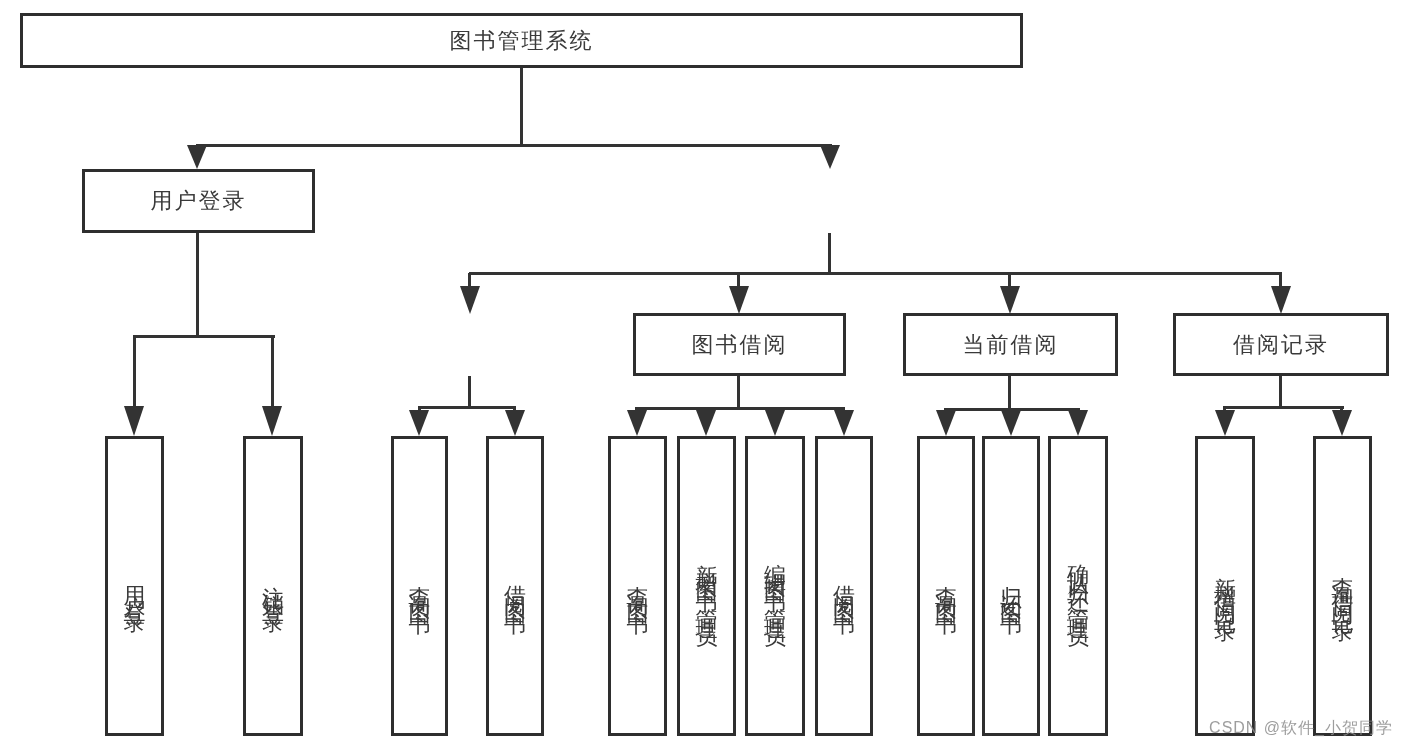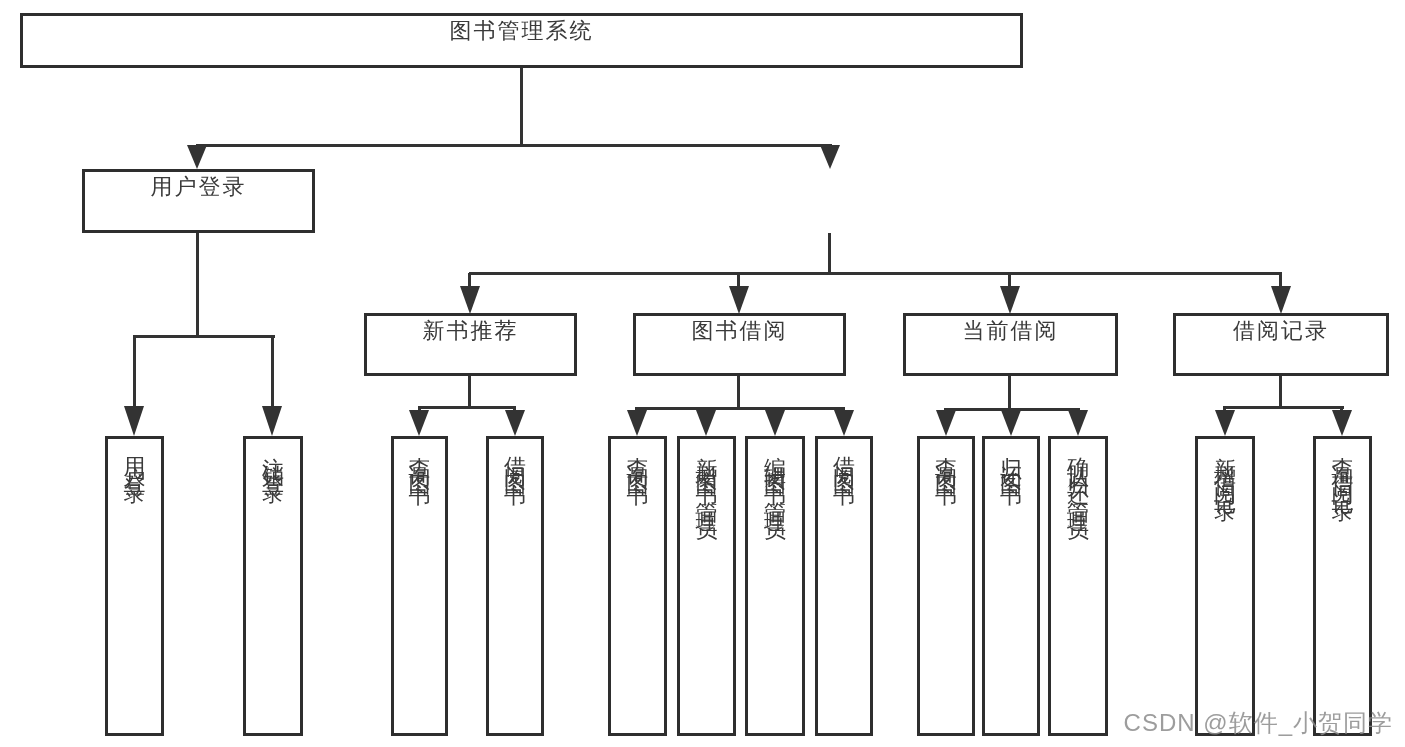--- a/index.html
+++ b/index.html
@@ -4,41 +4,41 @@
 <style>
   html,body { margin:0; padding:0; background:#ffffff; }
   #stage {
     position:relative; width:1405px; height:747px;
     background:#ffffff; overflow:hidden;
     font-family:"Liberation Sans","DejaVu Sans",sans-serif;
   }
   .box {
     position:absolute; box-sizing:border-box;
     border:3px solid #2e2e2e; background:#ffffff;
-    display:flex; align-items:flex-start; justify-content:center;
+    display:flex; align-items:center; justify-content:center;
   }
   .hlabel { font-size:22px; color:#3a3a3a; letter-spacing:2px; white-space:nowrap; }
   .vlabel {
     writing-mode:vertical-rl; text-orientation:mixed;
     font-size:22px; color:#3a3a3a; letter-spacing:9px;
     line-height:1; white-space:nowrap;
   }
   .vline { position:absolute; width:3px; background:#333333; }
   .hline { position:absolute; height:3px; background:#333333; }
   .arr {
     position:absolute; width:0; height:0;
     border-left:10px solid transparent; border-right:10px solid transparent;
     border-top:26px solid #333333;
   }
   .arr24 { border-top-width:24px; }
   .arr28 { border-top-width:28px; }
   .arr30 { border-top-width:30px; }
   #watermark {
     position:absolute; right:12px; bottom:8px;
-    font-size:24px; color:rgba(140,140,140,0.85);
+    font-size:16px; color:rgba(140,140,140,0.85);
     letter-spacing:1px; white-space:nowrap;
   }
 </style>
 </head>
 <body>
 
 <div id="stage">
 
   <div class="vline" style="left:520px; top:68px; height:79px;"></div>
   <div class="hline" style="left:196px; top:144px; width:636px;"></div>
@@ -98,23 +98,20 @@
   <div class="arr" style="left:1332px; top:410px;"></div>
 
   <div class="box" style="left:20px; top:13px; width:1003px; height:55px;">
     <span class="hlabel">图书管理系统</span>
   </div>
 
   <div class="box" style="left:82px; top:169px; width:233px; height:64px;">
     <span class="hlabel">用户登录</span>
   </div>
 
-  <div class="box" style="left:364px; top:313px; width:213px; height:63px;">
-    <span class="hlabel">新书推荐</span>
-  </div>
   <div class="box" style="left:633px; top:313px; width:213px; height:63px;">
     <span class="hlabel">图书借阅</span>
   </div>
   <div class="box" style="left:903px; top:313px; width:215px; height:63px;">
     <span class="hlabel">当前借阅</span>
   </div>
   <div class="box" style="left:1173px; top:313px; width:216px; height:63px;">
     <span class="hlabel">借阅记录</span>
   </div>
 

